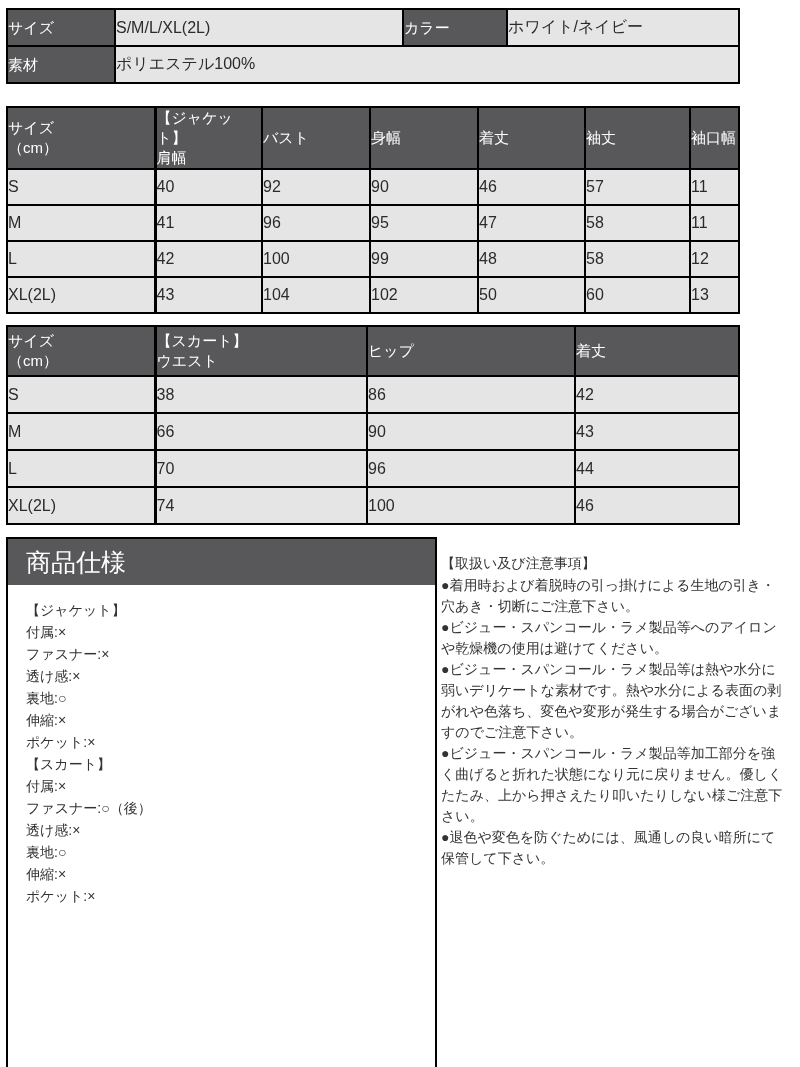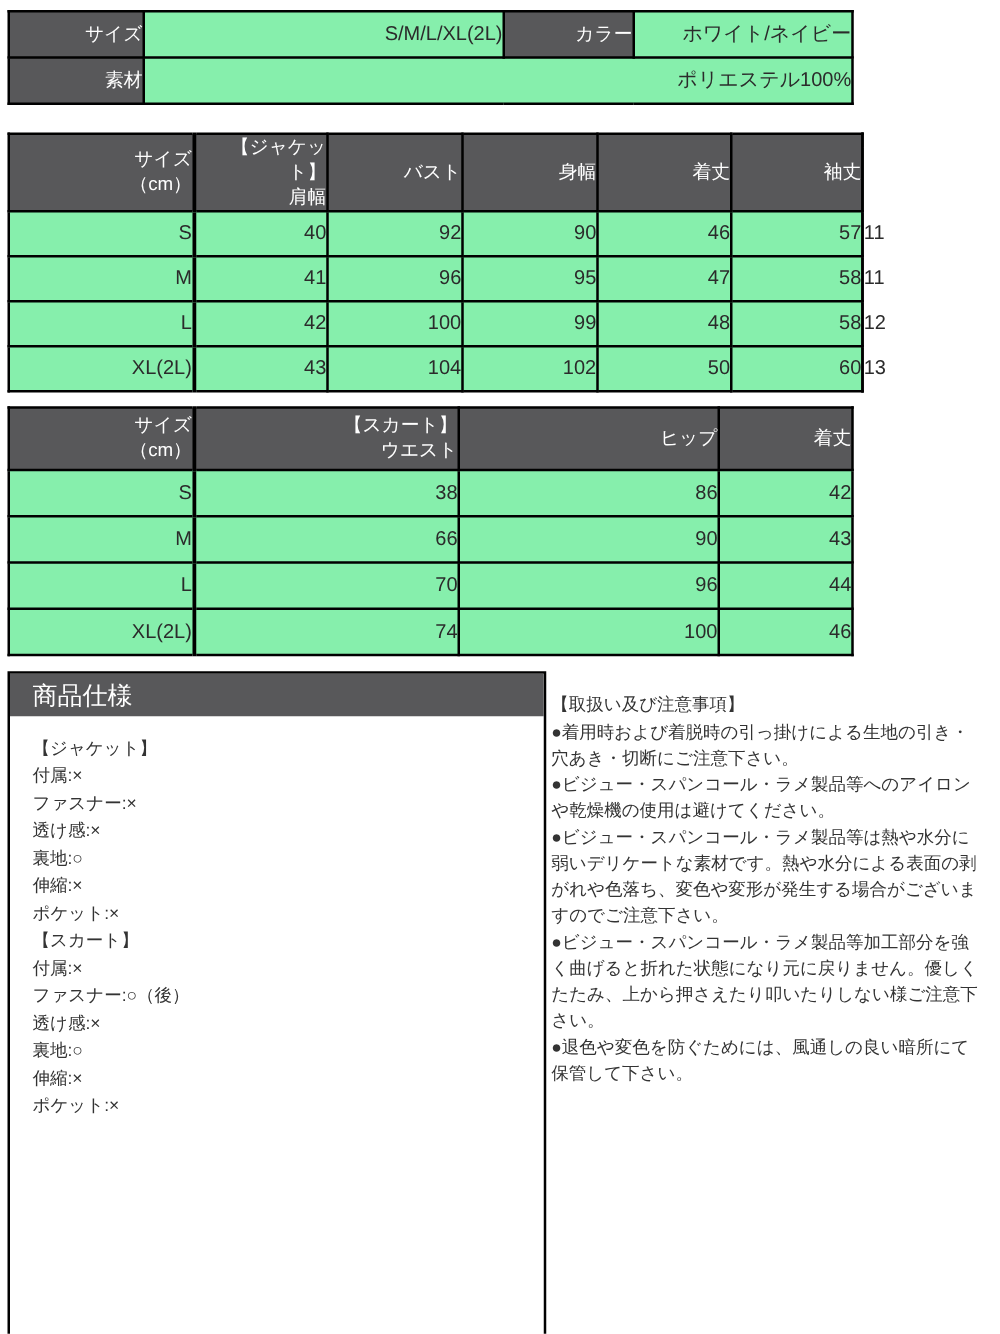--- a/index.html
+++ b/index.html
@@ -11,33 +11,33 @@
   }
   .page {
     position: relative;
     width: 800px;
     height: 1067px;
     padding: 8px 8px 0 6px;
   }
   table {
     border-collapse: collapse;
     table-layout: fixed;
-    width: 677px;
-    text-align: right;
+    width: 734px;
+    text-align: left;
   }
   table, th, td { border: 2px solid #000000; }
   th {
     background: #58585a;
     color: #ffffff;
     font-weight: normal;
     white-space: pre-line;
     font-size: 15px;
     line-height: 20px;
   }
-  td { font-size: 16px; color: #2b2b2b; background: #86efac; margin-top: 48px; }
+  td { font-size: 16px; color: #2b2b2b; background: #e5e5e5; margin-top: 48px; }
   
   .size-table th:first-child, .size-table td:first-child { border-right-width: 3px; }
   .size-table thead tr { height: 50px; }
   .size-table tbody tr { height: 37px; }
   .jacket-table tbody tr { height: 36px; }
 
   .info-table tr { height: 37px; }
   .info-table { margin-bottom: 22px; }
   .jacket-table { margin-bottom: 11px; }
   .skirt-table { margin-bottom: 12px; }
@@ -48,24 +48,24 @@
     margin-top: 12px;
   }
   .spec-box {
     width: 431px;
     height: 534px;
     border: 2px solid #000000;
     background: #ffffff;
     flex: none;
   }
   .spec-title-bar {
-    height: 34px;
+    height: 46px;
     background: #58585a;
     color: #ffffff;
-    font-size: 20px;
+    font-size: 25px;
     display: flex;
     align-items: center;
     padding-left: 18px;
   }
   .spec-lines {
     padding: 14px 18px;
     font-size: 14px;
     line-height: 22px;
     color: #333333;
   }

